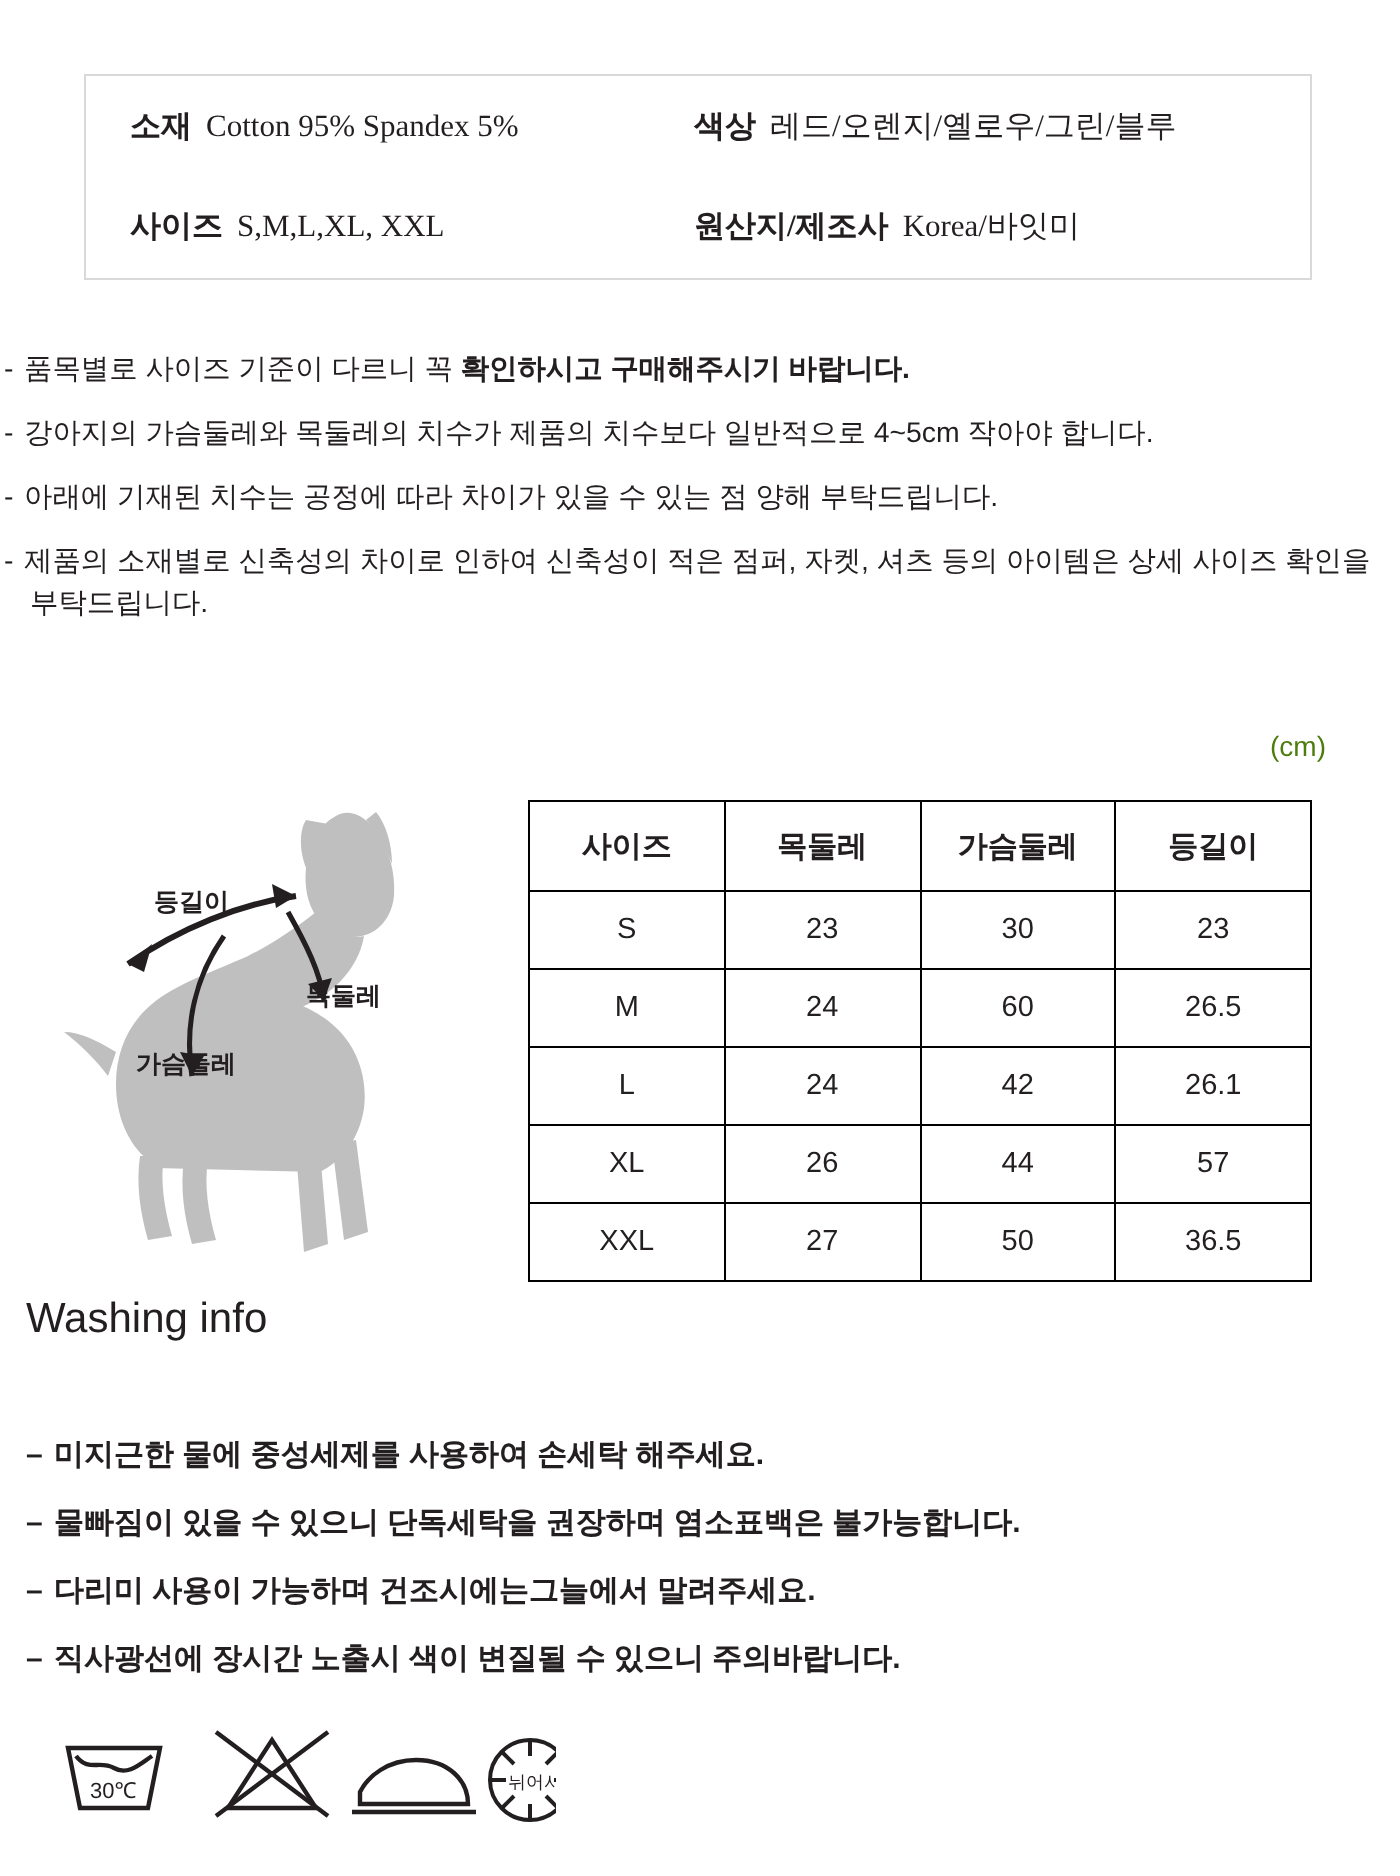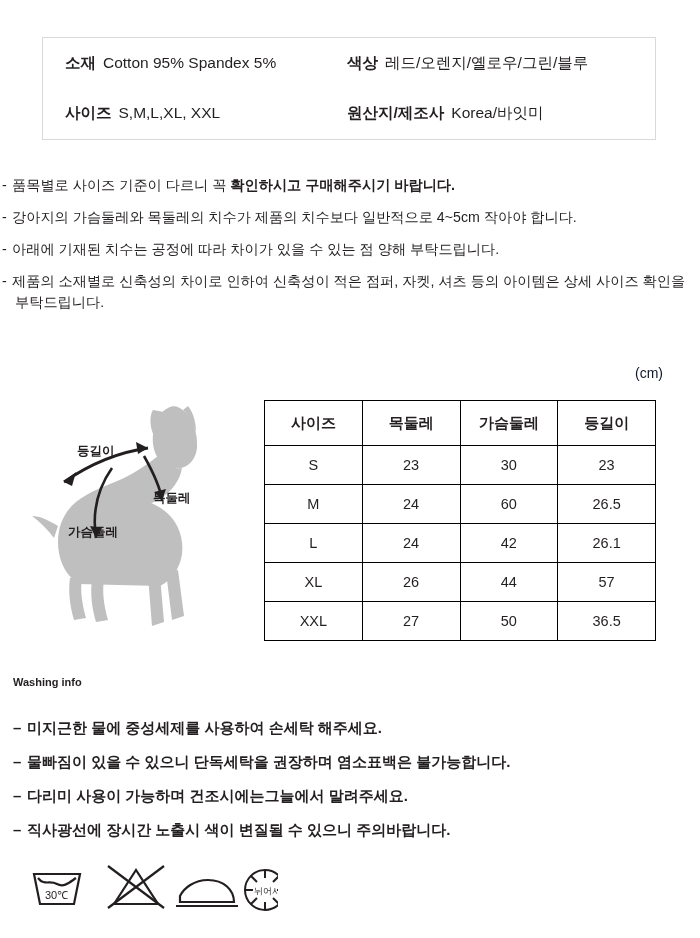--- a/index.html
+++ b/index.html
@@ -18,20 +18,21 @@
 
   
   .spec-box {
     position: absolute;
     left: 42px;
     top: 37px;
     width: 614px;
     height: 103px;
     border: 1px solid #d9d9d9;
     box-sizing: border-box;
+    font-family: Liberation Serif, serif;
   }
   .spec-grid {
     display: grid;
     grid-template-columns: 300px 1fr;
     grid-template-rows: 1fr 1fr;
     width: 100%;
     height: 100%;
     align-items: center;
   }
   .spec-cell {
@@ -80,21 +81,21 @@
     padding-left: 13px;
     white-space: nowrap;
   }
 
   
   .cm-label {
     position: absolute;
     right: 37px;
     top: 365px;
     font-size: 14px;
-    color: #0f172a;
+    color: #4d7c0f;
   }
 
   
   .size-table {
     position: absolute;
     left: 264px;
     top: 400px;
     width: 392px;
     border-collapse: collapse;
     table-layout: fixed;
@@ -132,23 +133,23 @@
     white-space: nowrap;
   }
   .fig-label.back   { left: 57px;  top: 53px; }
   .fig-label.neck   { left: 133px; top: 100px; }
   .fig-label.chest  { left: 48px;  top: 134px; }
 
   
   .washing-title {
     position: absolute;
     left: 13px;
-    top: 676px;
-    font-size: 11px;
-    font-weight: bold;
+    top: 648px;
+    font-size: 21px;
+    font-weight: normal;
   }
   .washing-list {
     position: absolute;
     left: 13px;
     top: 716px;
     width: 660px;
   }
   .wash-line {
     font-size: 15px;
     line-height: 23px;

